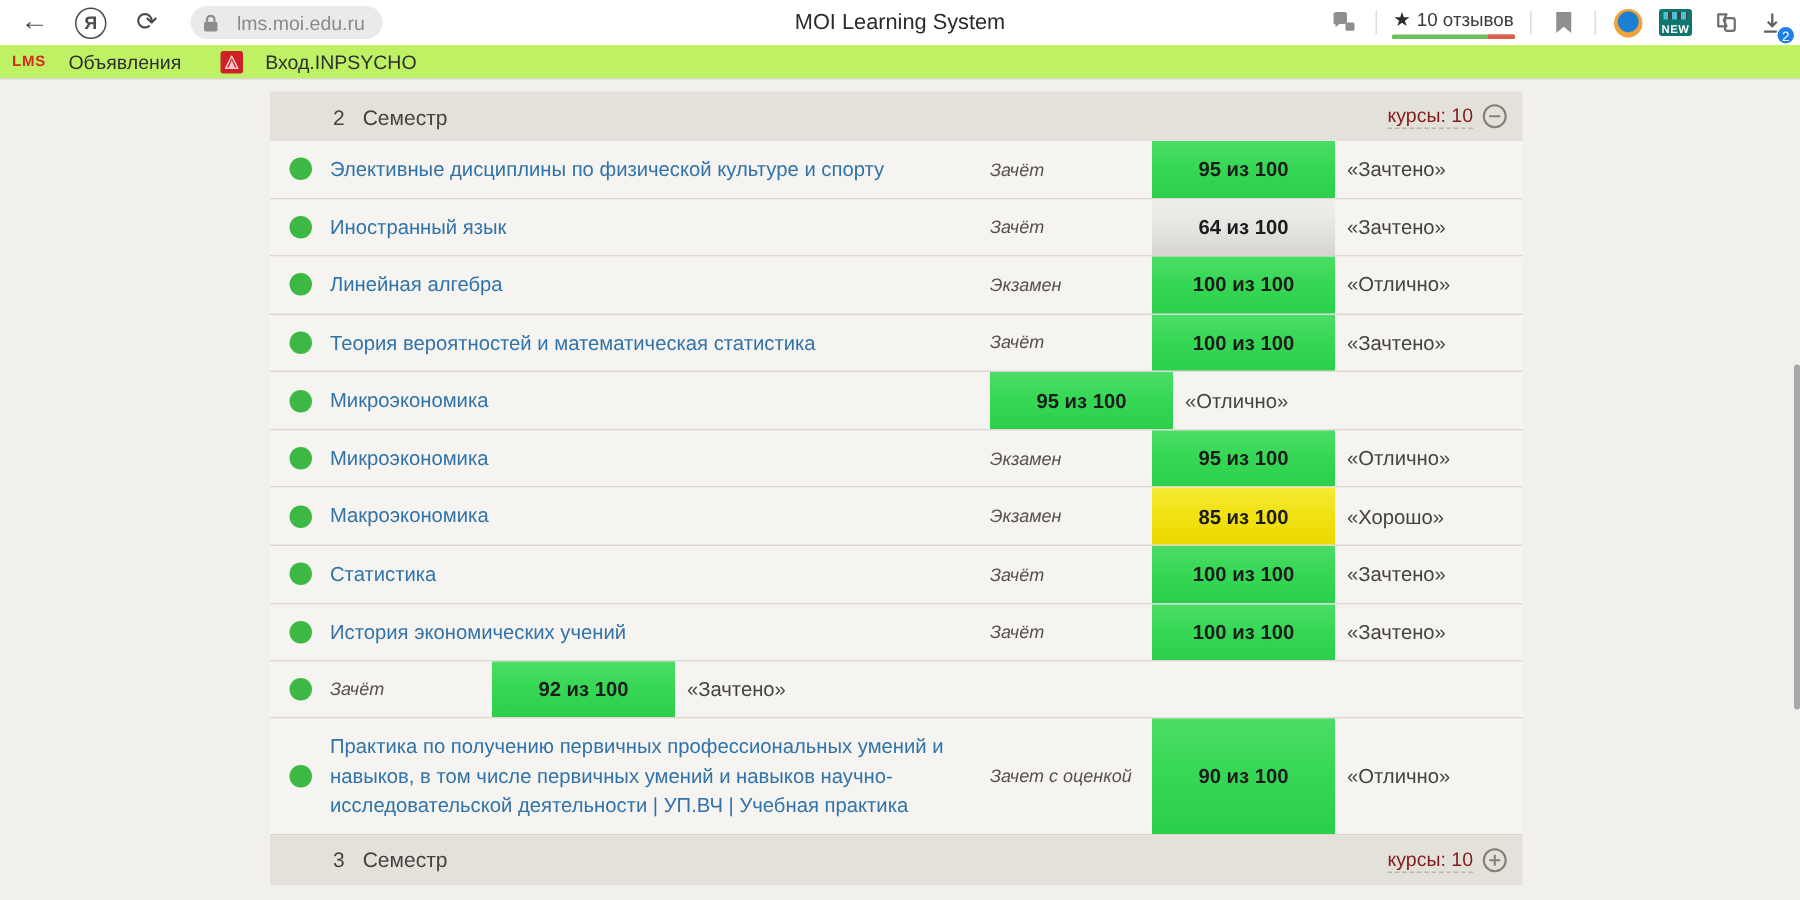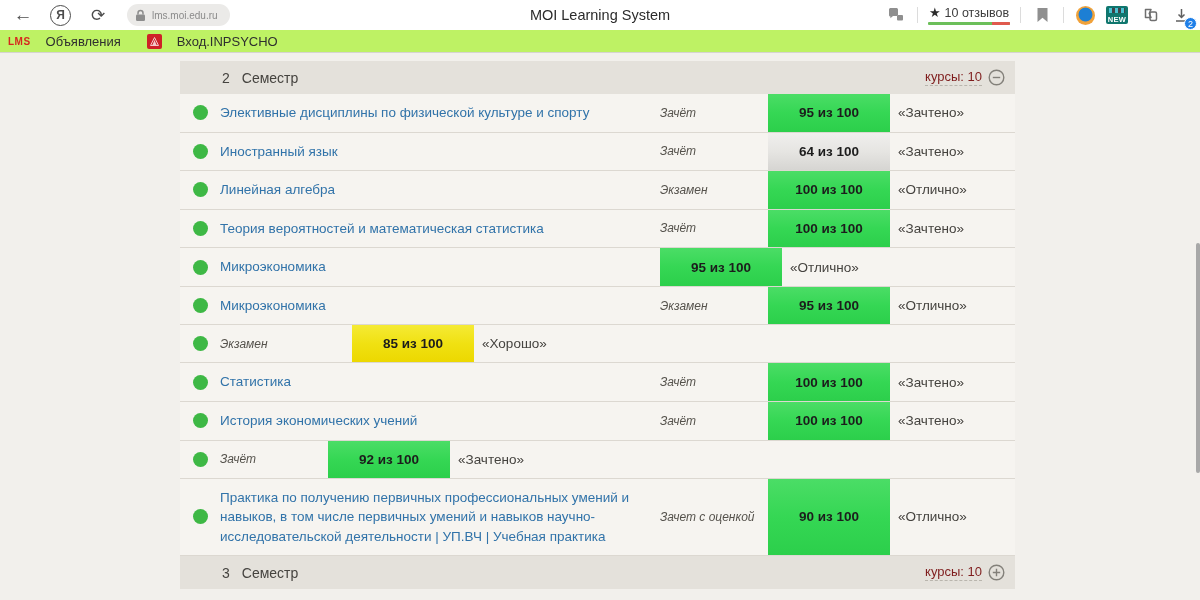--- a/index.html
+++ b/index.html
@@ -19,21 +19,21 @@
   .ya-circle {
     width: 21px; height: 21px; border: 1.6px solid #4c4c4c; border-radius: 50%;
     display: flex; align-items: center; justify-content: center;
     font-size: 12px; font-weight: bold; color: #4c4c4c; margin-left: 12px; flex: 0 0 auto; cursor: pointer;
   }
   .refresh { font-size: 17px; margin-left: 12px; }
   .url-pill {
     margin-left: 14px; height: 22px; background: #ebeae8; border-radius: 12px;
     display: flex; align-items: center; padding: 0 12px 0 8px; flex: 0 0 auto; cursor: text;
   }
-  .url-text { color: #8a8a8a; font-size: 10px; margin-left: 6px; }
+  .url-text { color: #8a8a8a; font-size: 13px; margin-left: 12px; }
   .page-title {
     position: absolute; left: 0; right: 0; text-align: center;
     color: #2b2b2b; font-size: 14.5px; pointer-events: none;
   }
   .top-right { position: absolute; right: 8px; top: 0; height: 30px; display: flex; align-items: center; gap: 10px; }
   .v-sep { width: 1px; height: 16px; background: #dcdcdc; }
   .reviews { display: flex; flex-direction: column; align-items: center; cursor: pointer; }
   .reviews-line { display: flex; align-items: center; gap: 4px; color: #3c3c3c; font-size: 12.5px; }
   .star-glyph { font-size: 13px; color: #2b2b2b; }
   .rating-bar { width: 82px; height: 3px; margin-top: 2px; background: #6cbf5a; position: relative; border-radius: 1px; }
@@ -92,21 +92,21 @@
   .dot-cell { flex: 0 0 40px; display: flex; align-items: center; justify-content: center; }
   .status-dot { width: 15px; height: 15px; border-radius: 50%; background: #3eb845; }
   .name-cell { flex: 0 0 440px; padding: 9px 10px 9px 0; }
   .course-link { color: #3173a9; font-size: 13.5px; line-height: 1.45; text-decoration: none; cursor: pointer; }
   .type-cell { flex: 0 0 108px; color: #55524c; font-size: 12px; line-height: 1.35; padding-right: 6px; font-style: italic; }
   .score-cell {
     flex: 0 0 122px; align-self: stretch; display: flex; align-items: center; justify-content: center;
     color: #1c1c1c; font-size: 13.5px; font-weight: bold;
   }
   .score-cell.green  { background: linear-gradient(180deg, #4bdd66 0%, #35d754 50%, #2ccf4b 100%); }
-  .score-cell.yellow { background: linear-gradient(180deg, #f5ea35 0%, #f0e112 50%, #ecd800 100%); margin-left: 24px; }
+  .score-cell.yellow { background: linear-gradient(180deg, #f5ea35 0%, #f0e112 50%, #ecd800 100%); }
   .score-cell.grey   { background: linear-gradient(180deg, #f0efed 0%, #e6e5e2 50%, #d6d5d2 100%); }
   .grade-cell { flex: 1 1 auto; padding-left: 8px; color: #45433f; font-size: 13.5px; }
 
   .scrollbar-thumb {
     position: absolute; right: 0; top: 190px; width: 4px; height: 230px;
     background: #a8a8a8; border-radius: 2px; cursor: grab;
   }
   svg { display: block; }
 </style>
 </head>
@@ -277,20 +277,23 @@
     </div>
     <div class="type-cell">Экзамен</div>
     <div class="score-cell green">95 из 100</div>
     <div class="grade-cell">«Отлично»</div>
   </div>
 
   <div class="grade-row">
     <div class="dot-cell">
       <span class="status-dot"></span>
     </div>
+    <div class="name-cell">
+      <a class="course-link">Макроэкономика</a>
+    </div>
     <div class="type-cell">Экзамен</div>
     <div class="score-cell yellow">85 из 100</div>
     <div class="grade-cell">«Хорошо»</div>
   </div>
 
   <div class="grade-row">
     <div class="dot-cell">
       <span class="status-dot"></span>
     </div>
     <div class="name-cell">

